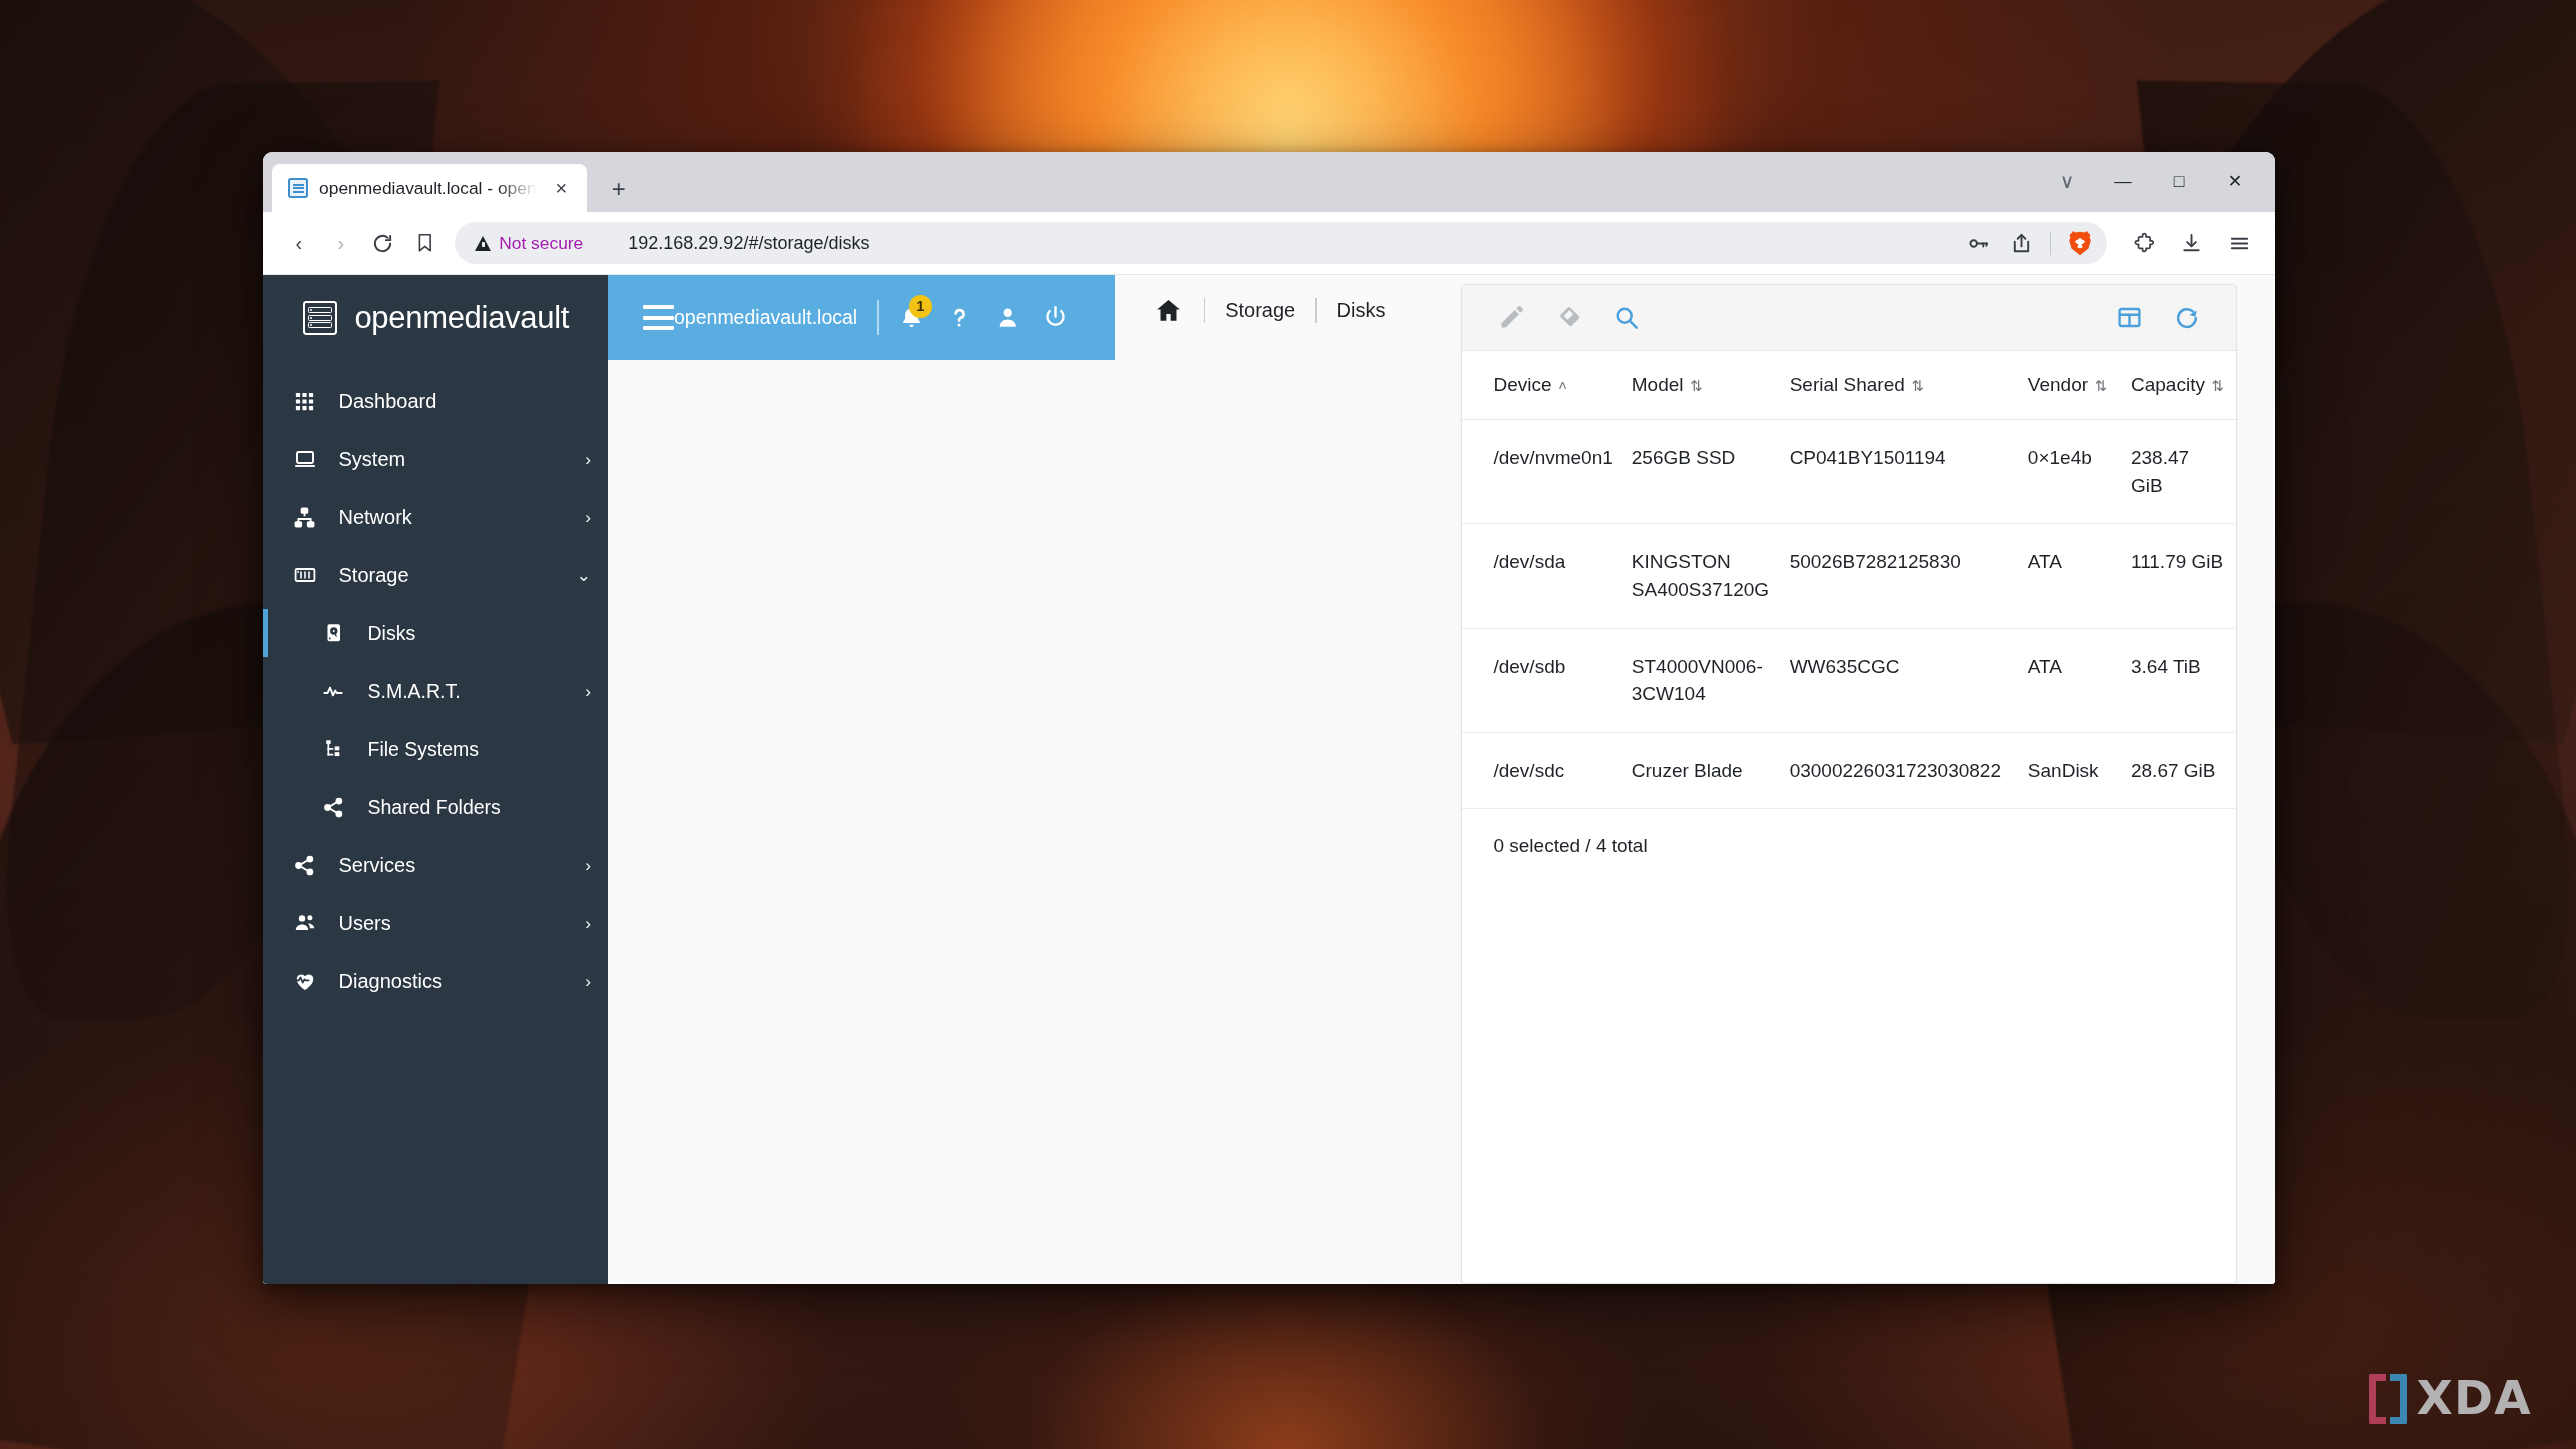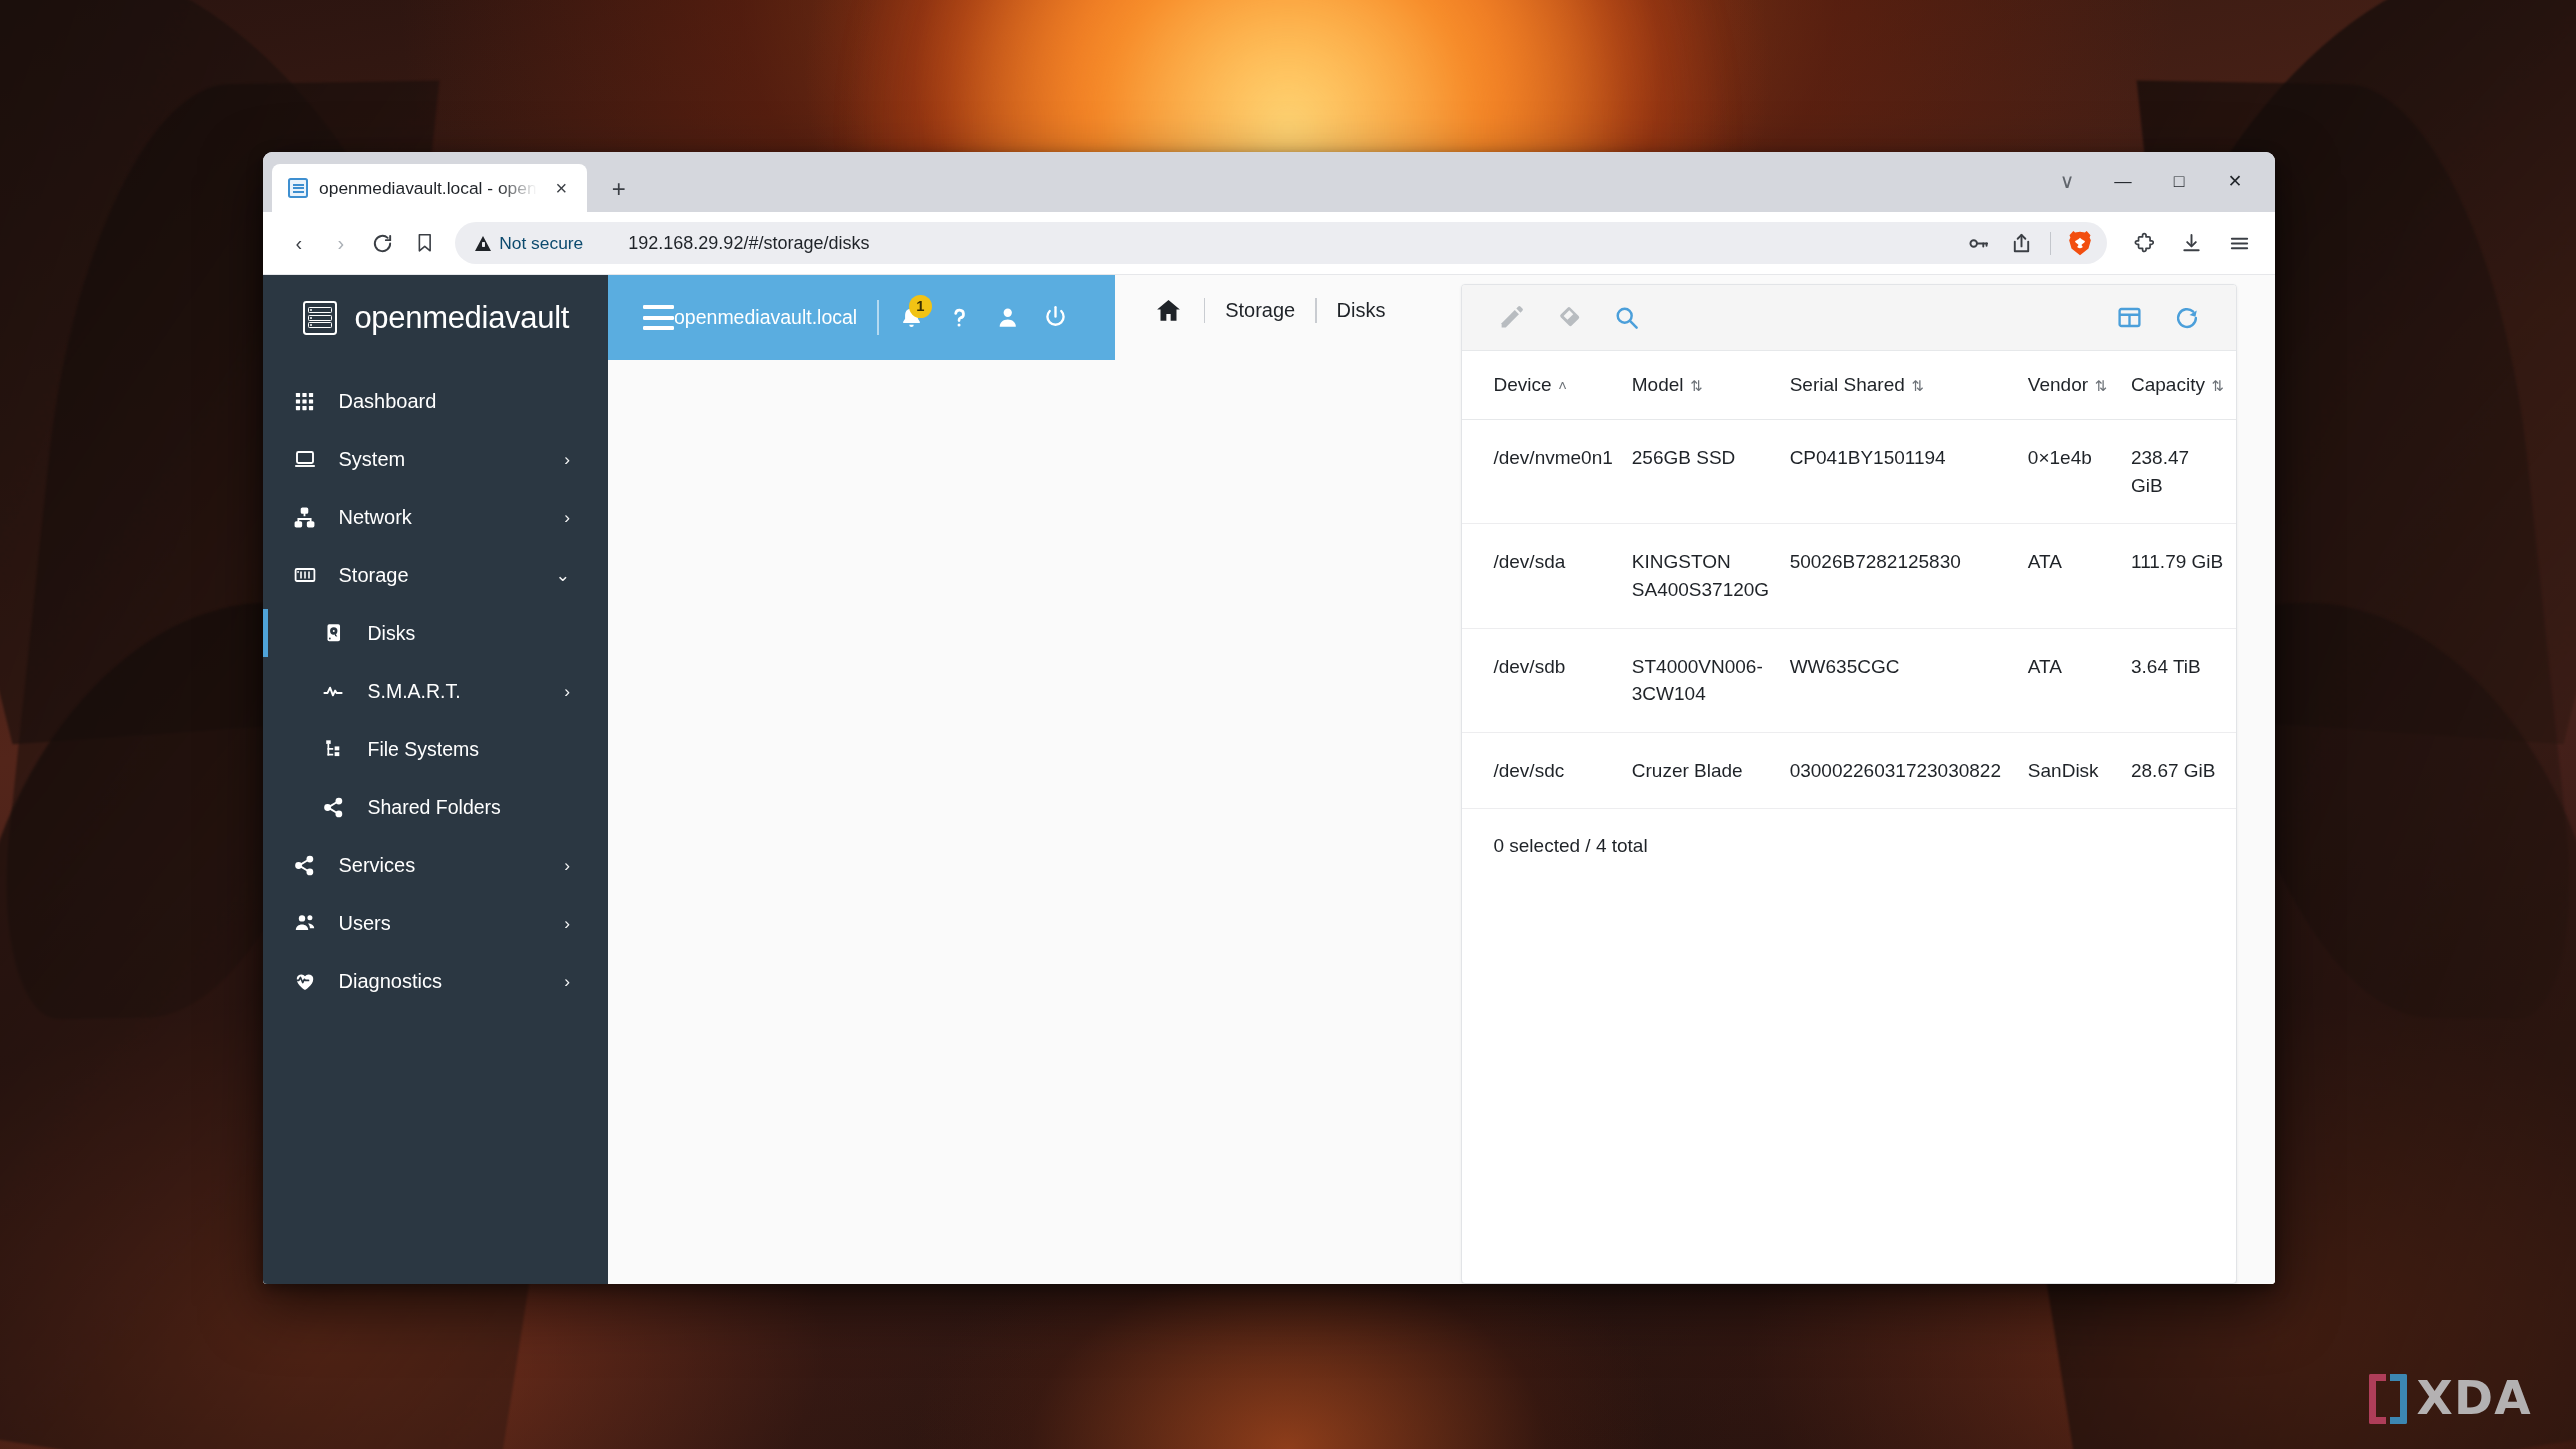--- a/index.html
+++ b/index.html
@@ -131,21 +131,21 @@
     color:#3b3f45; font-size: 20px; border-radius:50%; cursor:pointer;
   }
   .navbtn.dim { color: #aaafb5; }
   .urlbar {
     flex: 1 1 auto; height: 42px; margin: 0 9.4px;
     background: #ecedf1; border-radius: 21px;
     display: flex; align-items: center; padding: 0 8px 0 20px;
   }
   .notsecure {
     display:flex; align-items:center; gap: 8px;
-    font-size: 17.4px; color: #0c4a6e; white-space: nowrap;
+    font-size: 17.4px; color: #a21caf; white-space: nowrap;
   }
   .warn-tri {
     width:0;height:0;border-left:8.7px solid transparent;border-right:8.7px solid transparent;
     border-bottom:15.4px solid #1f2328; position:relative;
   }
   .warn-tri::after{content:"";position:absolute;left:-1.3px;top:6px;width:2.7px;height:5.4px;background:#ecedf1;border-radius:0.7px;}
   .urltext { font-size: 18px; color: #1f2328; margin-left: 45px; flex:1 1 auto; white-space:nowrap; }
   .url-actions { display:flex; align-items:center; gap: 4px; }
   .url-actions .navbtn { width: 39px; height: 39px; flex:0 0 39px; }
   .url-sep { width:0.7px; height: 23px; background:#c3c6cc; margin: 0 5.4px; }
@@ -177,21 +177,21 @@
     width:2px;height:2px;border-radius:50%;background:#fff;
   }
   .omv-brand .name {
     font-size: 31px; font-weight: 300; letter-spacing: -0.3px; white-space: nowrap;
   }
 
   .omv-nav { padding-top: 12px; }
   .nav-item {
     position: relative;
     display: flex; align-items: center; gap: 19px;
-    height: 58px; padding: 0 38px 0 27px;
+    height: 58px; padding: 0 17px 0 27px;
     cursor: pointer; font-size: 20px; color: #ffffff;
   }
   .nav-item.sub { padding-left: 56px; font-size: 19.5px; }
   .nav-item.active::before {
     content:""; position:absolute; left:0; top:5.4px; bottom:5.4px; width:4.7px; background:#4fa3d9;
   }
   .nav-item .ico { width: 29.5px; height: 29.5px; flex: 0 0 29.5px; display:flex; align-items:center; justify-content:center; }
   .nav-item .lbl { flex: 1 1 auto; white-space: nowrap; }
   .nav-item .chev { font-size: 17.4px; color:#fff; opacity:.95; }
 

